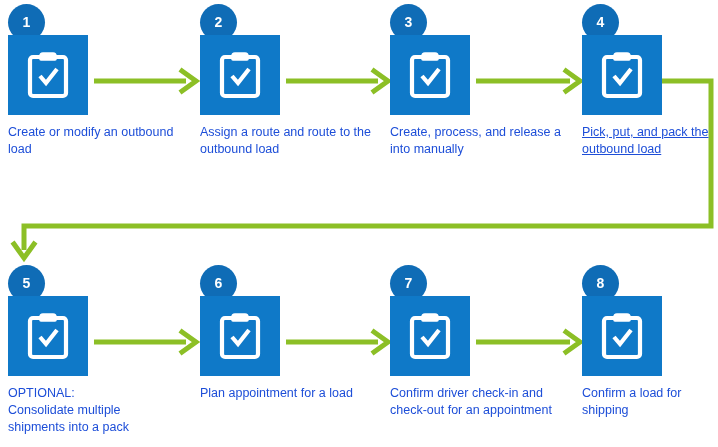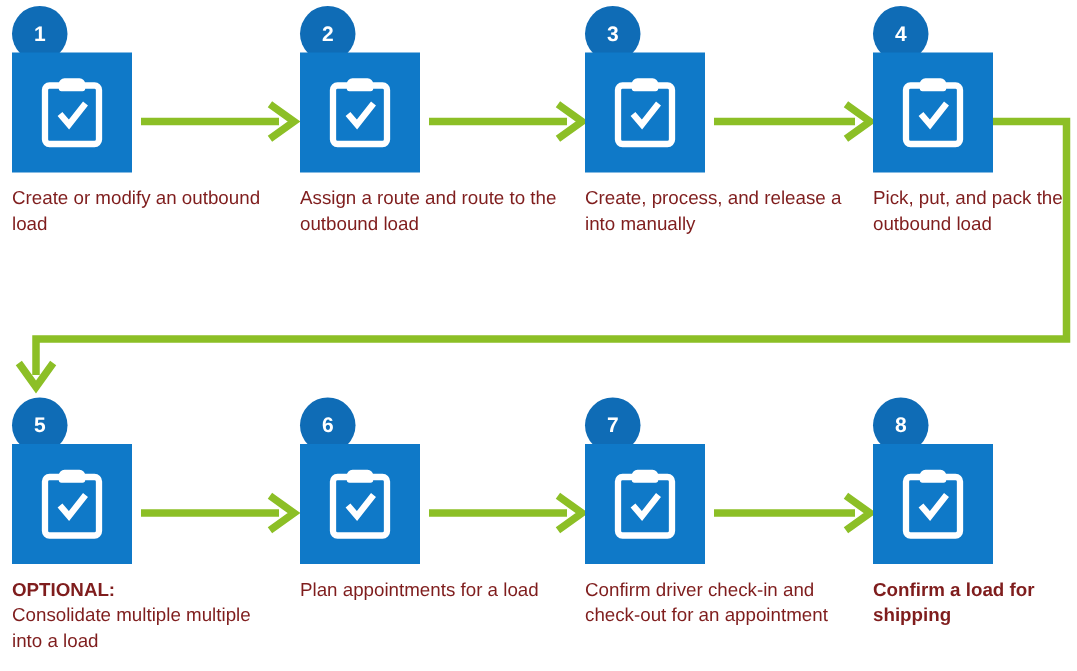--- a/index.html
+++ b/index.html
@@ -71,40 +71,40 @@
     top: 16px;
   }
 
   .caption {
     position: absolute;
     left: 0;
     top: 120px;
     width: 172px;
     font-size: 12.5px;
     line-height: 17px;
-    color: #7f1d1d;
+    color: #1d4ed8;
   }
 
   .caption .optional {
-    font-weight: bold;
+    font-weight: normal;
     display: block;
   }
 
   
   .step-1 { left: 8px;   top: 4px; }
   .step-2 { left: 200px; top: 4px; }
   .step-3 { left: 390px; top: 4px; }
   .step-4 { left: 582px; top: 4px; width: 136px; }
-  .step-4 .caption { width: 134px; }
+  .step-4 .caption { width: 134px; text-decoration: underline; }
 
   .step-5 { left: 8px;   top: 265px; }
   .step-6 { left: 200px; top: 265px; }
   .step-7 { left: 390px; top: 265px; }
   .step-8 { left: 582px; top: 265px; width: 136px; }
-  .step-8 .caption { width: 134px; font-weight: bold; }
+  .step-8 .caption { width: 134px; }
 </style>
 </head>
 <body>
 
 <div id="diagram">
 
   <svg class="connectors" width="718" height="447" viewBox="0 0 718 447">
 
     <g>
       <line x1="94" y1="81" x2="186" y2="81" stroke="#8cbf26" stroke-width="5"></line>
@@ -201,35 +201,35 @@
   <div class="step step-5">
     <div class="badge">5</div>
     <div class="tile">
       <svg width="42" height="48" viewBox="0 0 42 48">
         <rect x="3" y="6" width="36" height="39" rx="3" ry="3" fill="none" stroke="#ffffff" stroke-width="4.2"></rect>
         <path d="M14 8 V5 a2 2 0 0 1 2-2 h10 a2 2 0 0 1 2 2 V8 Z" fill="#ffffff" stroke="#ffffff" stroke-width="3.6" stroke-linejoin="round"></path>
         <polyline points="13,25 19,32 30,18" fill="none" stroke="#ffffff" stroke-width="4.2" stroke-linecap="butt" stroke-linejoin="miter"></polyline>
       </svg>
     </div>
     <div class="caption">
-      <span class="optional">OPTIONAL:</span><span>Consolidate multiple multiple into a load</span>
+      <span class="optional">OPTIONAL:</span><span>Consolidate multiple shipments into a pack</span>
     </div>
   </div>
 
   <div class="step step-6">
     <div class="badge">6</div>
     <div class="tile">
       <svg width="42" height="48" viewBox="0 0 42 48">
         <rect x="3" y="6" width="36" height="39" rx="3" ry="3" fill="none" stroke="#ffffff" stroke-width="4.2"></rect>
         <path d="M14 8 V5 a2 2 0 0 1 2-2 h10 a2 2 0 0 1 2 2 V8 Z" fill="#ffffff" stroke="#ffffff" stroke-width="3.6" stroke-linejoin="round"></path>
         <polyline points="13,25 19,32 30,18" fill="none" stroke="#ffffff" stroke-width="4.2" stroke-linecap="butt" stroke-linejoin="miter"></polyline>
       </svg>
     </div>
     <div class="caption">
-      <span>Plan appointments for a load</span>
+      <span>Plan appointment for a load</span>
     </div>
   </div>
 
   <div class="step step-7">
     <div class="badge">7</div>
     <div class="tile">
       <svg width="42" height="48" viewBox="0 0 42 48">
         <rect x="3" y="6" width="36" height="39" rx="3" ry="3" fill="none" stroke="#ffffff" stroke-width="4.2"></rect>
         <path d="M14 8 V5 a2 2 0 0 1 2-2 h10 a2 2 0 0 1 2 2 V8 Z" fill="#ffffff" stroke="#ffffff" stroke-width="3.6" stroke-linejoin="round"></path>
         <polyline points="13,25 19,32 30,18" fill="none" stroke="#ffffff" stroke-width="4.2" stroke-linecap="butt" stroke-linejoin="miter"></polyline>

